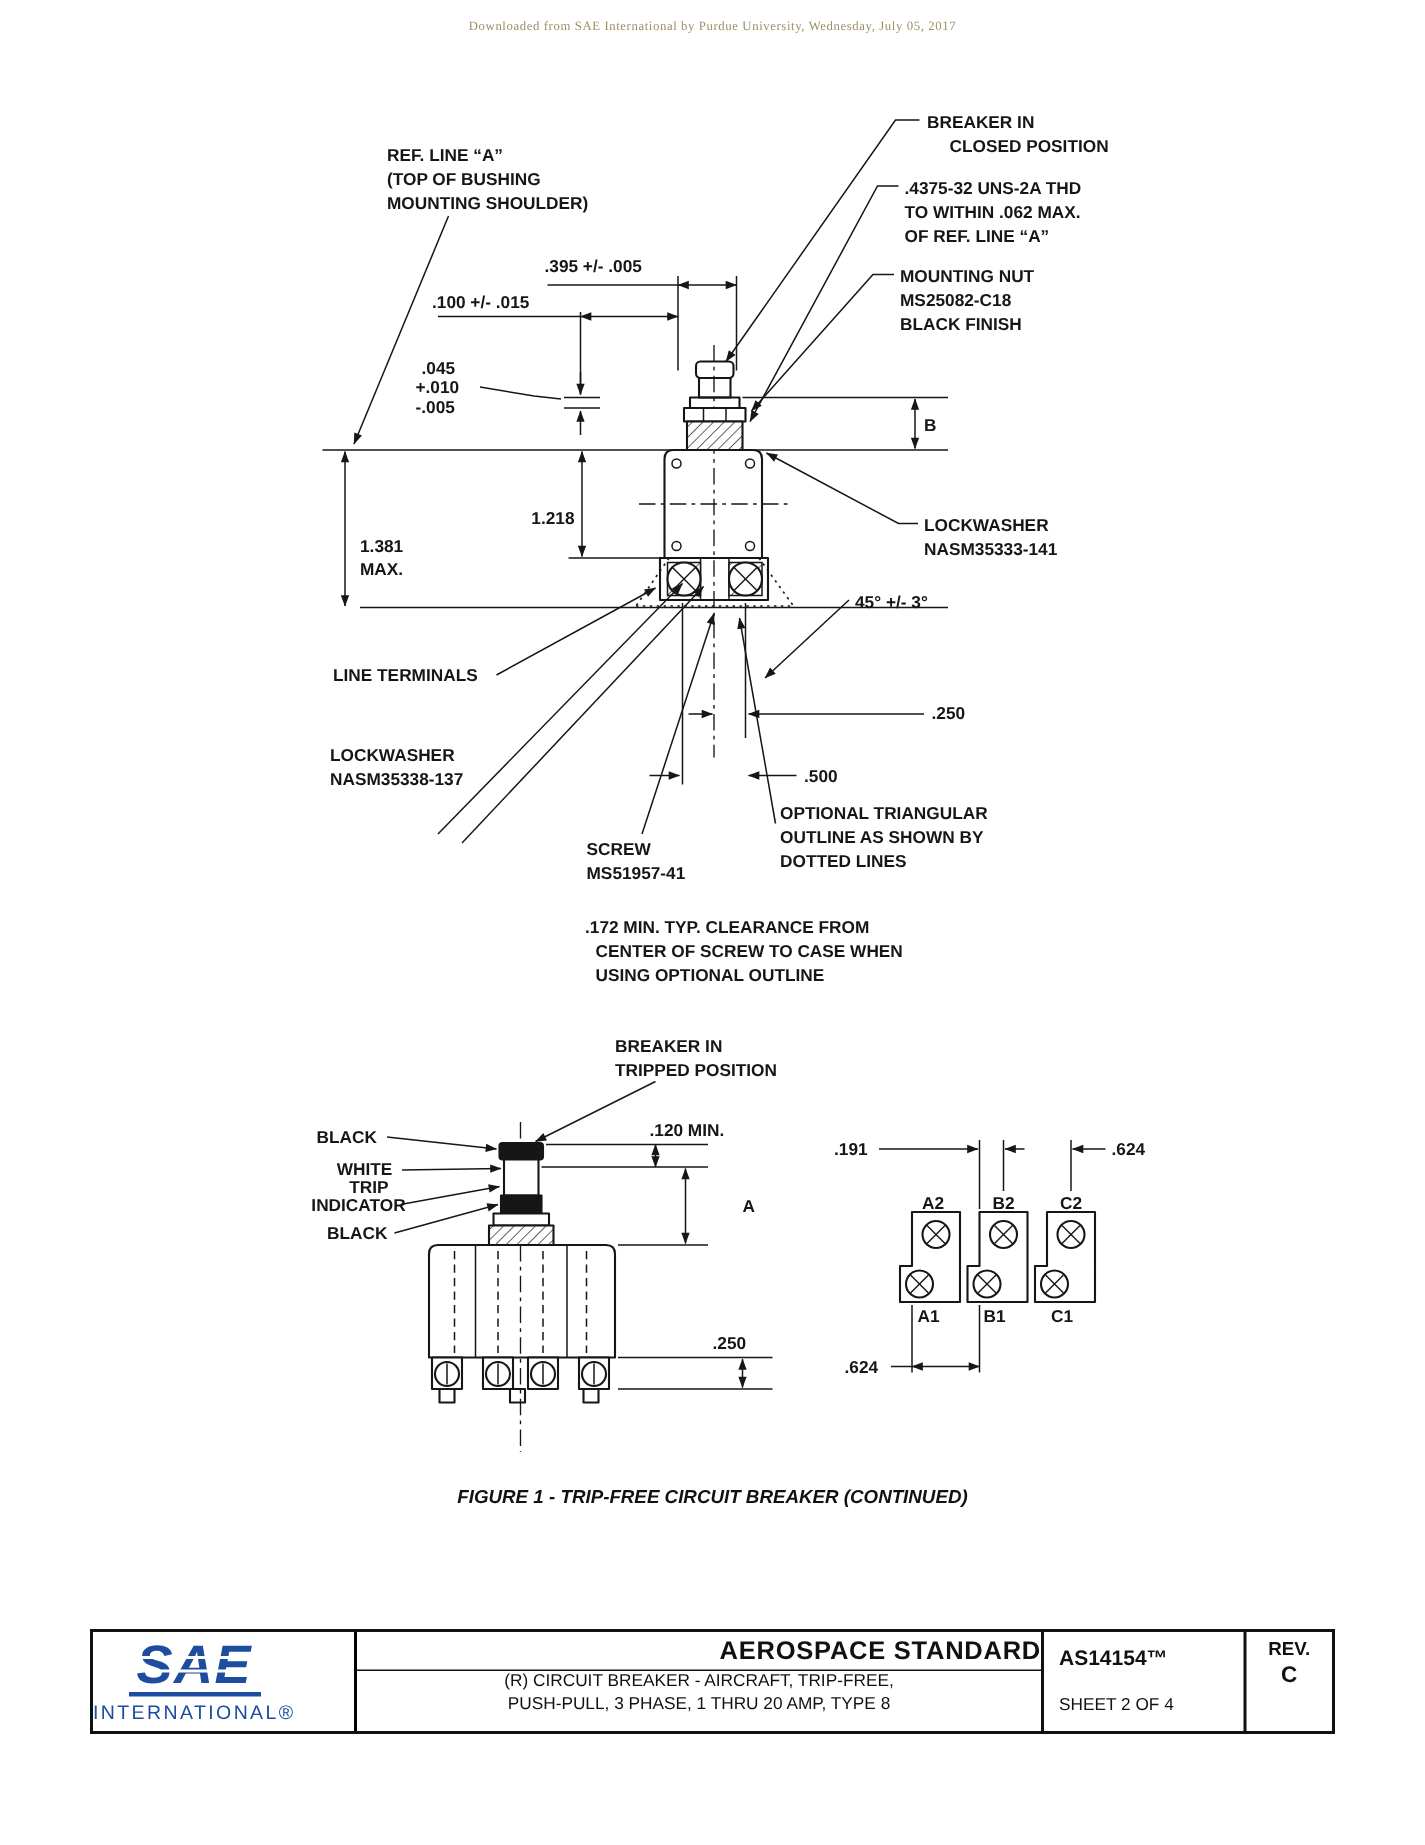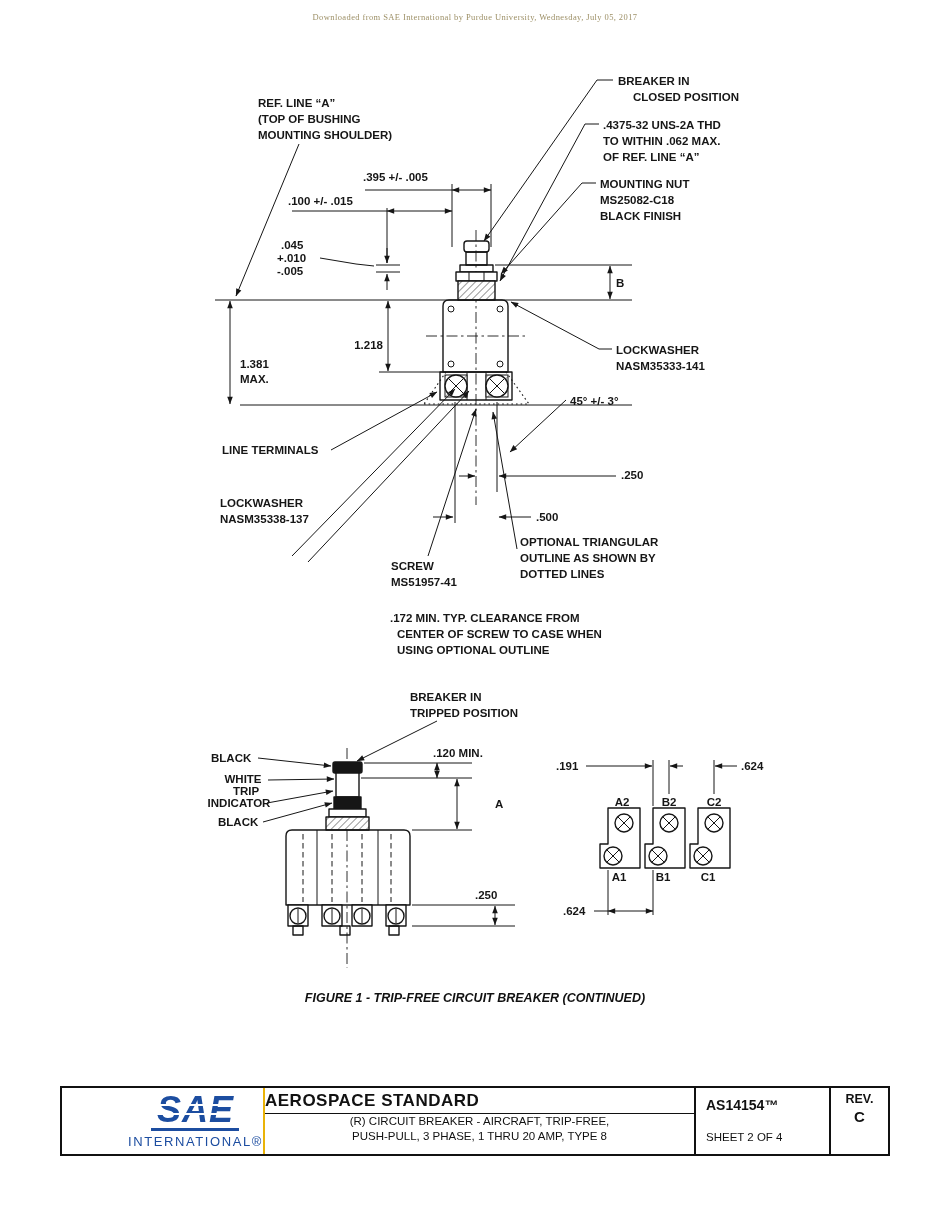--- a/index.html
+++ b/index.html
@@ -17,23 +17,23 @@
   .dsh {stroke-dasharray:5.5 3.5}
   .dot {stroke:#161616; stroke-width:1.1; fill:none; stroke-dasharray:1.6 3}
   .wfill {fill:#fff}
   .kfill {fill:#161616}
   .hfill {fill:url(#hatch)}
   .ae {marker-end:url(#ar)}
   .dd {marker-start:url(#ar); marker-end:url(#ar)}
   .caption {position:absolute; top:991px; left:0; width:100%; text-align:center;
     font-weight:bold; font-style:italic; font-size:12.5px; color:#111}
   .title-block {position:absolute; left:60px; top:1086px; width:830px; height:70px; border:2px solid #111; display:flex; background:#fff}
-  .tb-logo {width:203px; border-right:2px solid #eab308; display:flex; align-items:center; justify-content:flex-end}
+  .tb-logo {width:176px; border-right:2px solid #000000; display:flex; align-items:center; justify-content:flex-start}
   .tb-center {flex:1; display:flex; flex-direction:column}
-  .tb-header {border-bottom:1.5px solid #111; text-align:left; font-weight:bold; font-size:17px; padding:3px 0 2px; letter-spacing:.5px}
+  .tb-header {border-bottom:1.5px solid #111; text-align:right; font-weight:bold; font-size:17px; padding:3px 0 2px; letter-spacing:.5px}
   .tb-sub {flex:1; display:flex; flex-direction:column; justify-content:flex-start; text-align:center; font-size:11.5px; line-height:1.3}
   .tb-num {width:135px; border-left:2px solid #111; padding:9px 13px 0 10px}
   .tb-doc {font-weight:bold; font-size:14px}
   .tb-sheet {font-size:11.5px; margin-top:18px}
   .tb-rev {width:59px; border-left:2px solid #111; text-align:center; padding-top:4px}
   .tb-rev-label {font-weight:bold; font-size:12.5px}
   .tb-rev-value {font-weight:bold; font-size:15px; margin-top:2px}
   .sae-logo {text-align:center}
   .sae-text {font-weight:bold; font-style:italic; font-size:36px; line-height:.95; color:#1c4da0; letter-spacing:1px; position:relative; display:inline-block; padding:0 3px}
   .sae-stripe {position:absolute; left:-2px; right:-2px; height:2.5px; background:#fff}

